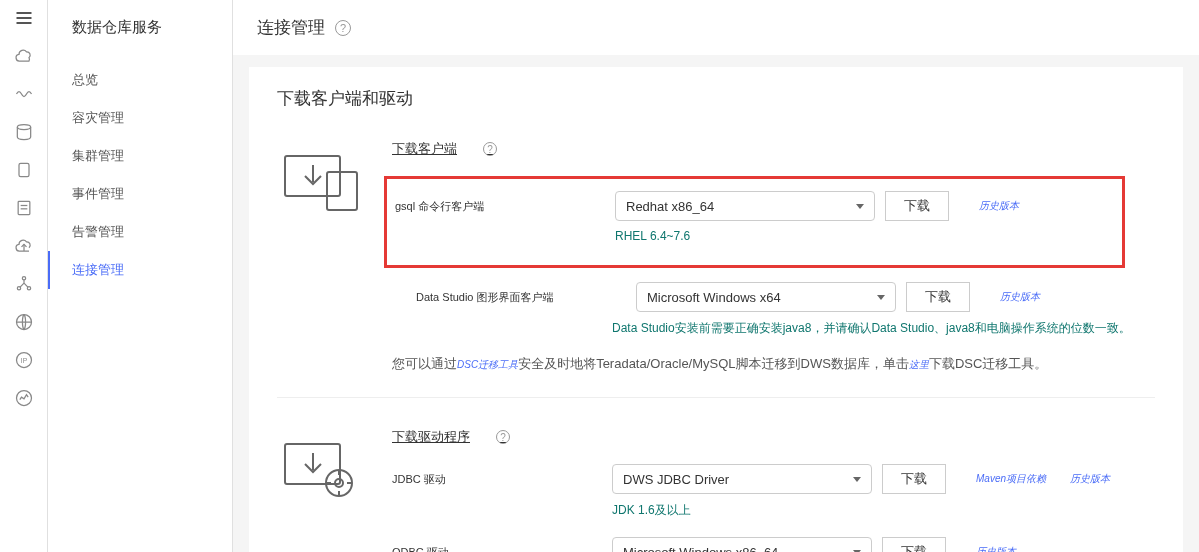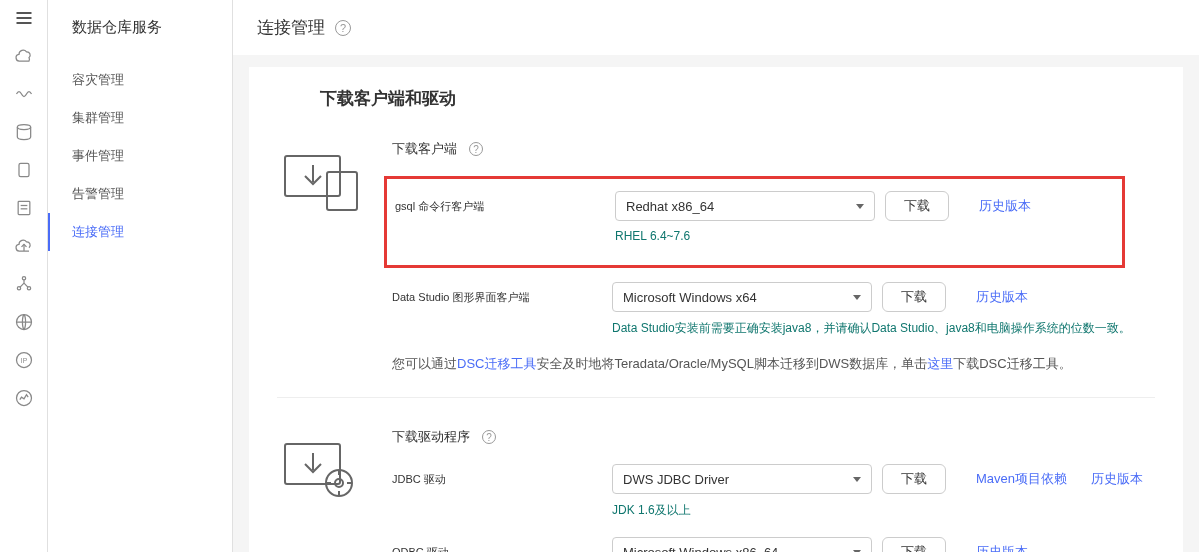--- a/index.html
+++ b/index.html
@@ -104,24 +104,23 @@
     }
     .content {
       margin: 12px 16px 0 16px;
       background: #fff;
       padding: 20px 28px;
       flex: 1;
       overflow-y: auto;
     }
     .section-title {
       font-size: 17px;
-      font-weight: 700;
+      font-weight: 400;
       color: #333;
       margin-bottom: 30px;
-      margin-left: 43px;
     }
     .row {
       display: flex;
       align-items: flex-start;
       margin-bottom: 12px;
     }
     .illus {
       width: 95px;
       height: 75px;
       margin-right: 20px;
@@ -130,22 +129,23 @@
     .illus svg { stroke: #666; fill: none; stroke-width: 2; }
     .fields {
       flex: 1;
     }
     .field-title {
       font-size: 13px;
       font-weight: 500;
       color: #333;
       display: flex;
       align-items: center;
-      gap: 12px;
+      gap: 26px;
       margin-bottom: 18px;
+      text-decoration: underline;
     }
     .field-title .help-icon {
       width: 14px;
       height: 14px;
       border: 1px solid #999;
       border-radius: 50%;
       display: inline-flex;
       align-items: center;
       justify-content: center;
       font-size: 10px;
@@ -185,33 +185,34 @@
       width: 0;
       height: 0;
       border-left: 4px solid transparent;
       border-right: 4px solid transparent;
       border-top: 5px solid #666;
     }
     .btn {
       height: 30px;
       padding: 0 18px;
       border: 1px solid #ccc;
-      border-radius: 6px;
+      border-radius: 0;
       background: #fff;
       font-size: 13px;
       color: #333;
       cursor: pointer;
       display: inline-flex;
       align-items: center;
     }
     .link {
       color: #4a6cf7;
-      font-size: 13px;
+      font-size: 10px;
       cursor: pointer;
       text-decoration: none;
+      font-style: italic;
     }
     .link-spaced {
       margin-left: 20px;
     }
     .hint {
       font-size: 12px;
       color: #0f766e;
       padding-left: 220px;
       margin-bottom: 18px;
     }
@@ -307,20 +308,21 @@
     <div class="rail-icon">
         <svg viewBox="0 0 24 24">
           <circle cx="12" cy="12" r="9"></circle>
           <path d="M7 14l2-3 3 2 3-5 2 3"></path>
         </svg>
       </div>
   </div>
 
   <div class="sidebar">
     <div class="sidebar-title">数据仓库服务</div>
+    <div class="sidebar-item">总览</div>
     <div class="sidebar-item">容灾管理</div>
     <div class="sidebar-item">集群管理</div>
     <div class="sidebar-item">事件管理</div>
     <div class="sidebar-item">告警管理</div>
     <div class="sidebar-item active">连接管理</div>
   </div>
 
   <div class="main">
     <div class="header">
       <span>连接管理</span>
@@ -353,21 +355,21 @@
                   <span>Redhat x86_64</span>
                   <span class="chev"></span>
                 </div>
                 <button class="btn">下载</button>
                 <a class="link link-spaced">历史版本</a>
               </div>
             </div>
             <div class="hint">RHEL 6.4~7.6</div>
           </div>
 
-          <div class="field-row" style="margin-top:14px;">
+          <div class="field-row" style="margin-top:14px;margin-left:24px;">
             <div class="field-label">Data Studio 图形界面客户端</div>
             <div class="field-controls">
               <div class="select-box">
                 <span>Microsoft Windows x64</span>
                 <span class="chev"></span>
               </div>
               <button class="btn">下载</button>
               <a class="link link-spaced">历史版本</a>
             </div>
           </div>

